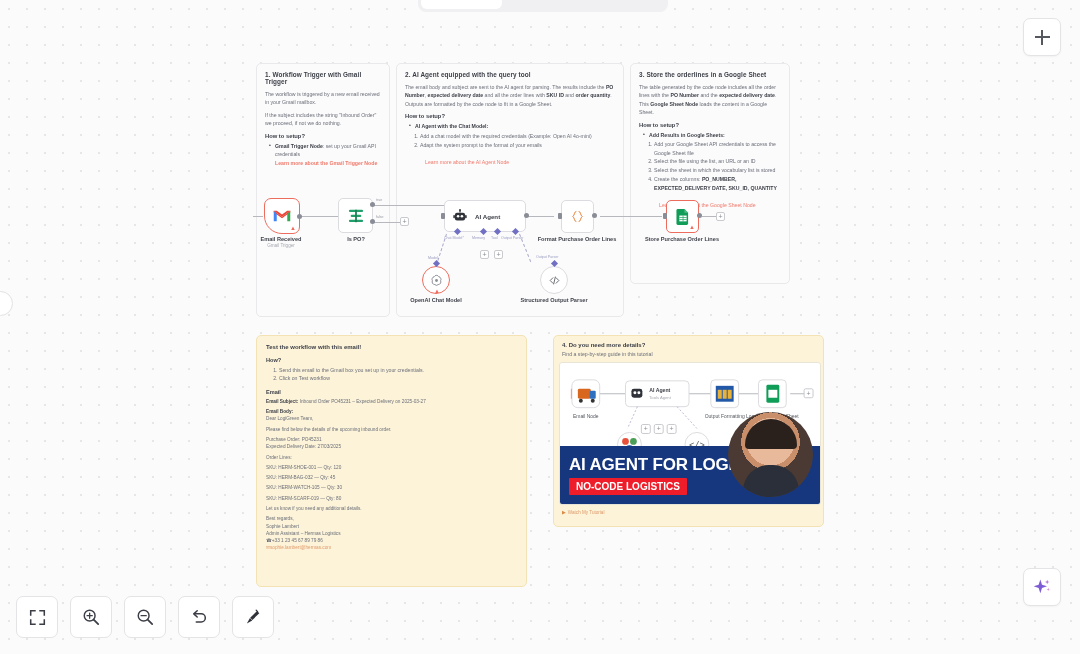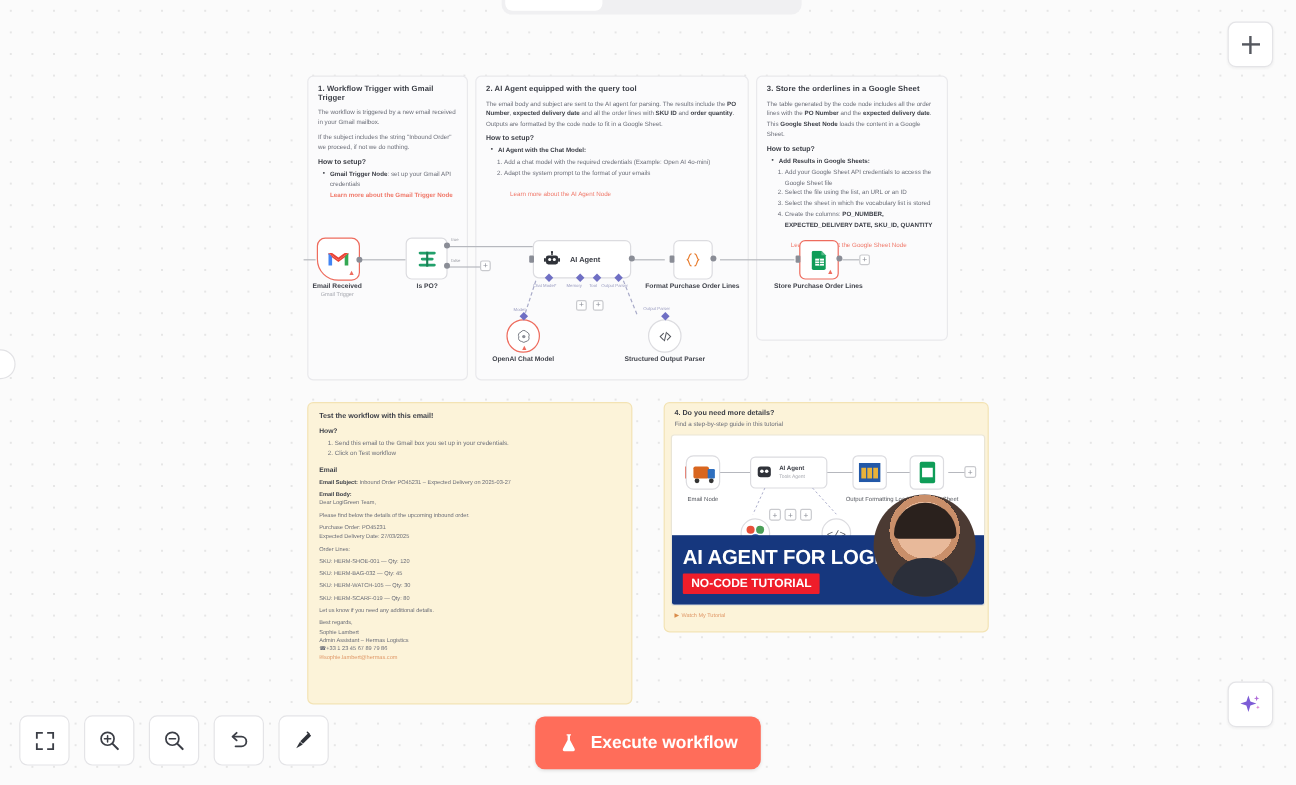--- a/index.html
+++ b/index.html
@@ -535,21 +535,21 @@
           <text x="70" y="101" font-size="4.6" fill="#55585f" text-anchor="middle" font-family="Liberation Sans">Large Language</text>
           <text x="70" y="107" font-size="4.6" fill="#55585f" text-anchor="middle" font-family="Liberation Sans">Model</text>
 
           <circle cx="138" cy="82" r="12" fill="#fff" stroke="#dcdce0"></circle>
           <text x="138" y="86" font-size="9" fill="#55585f" text-anchor="middle" font-family="Liberation Mono">&lt;/&gt;</text>
           <text x="138" y="103" font-size="4.6" fill="#55585f" text-anchor="middle" font-family="Liberation Sans">Output Structure</text>
         </svg>
 
         <div class="thumb-banner">
           <div class="thumb-title">AI AGENT FOR LOGISTICS</div>
-          <div class="thumb-sub">NO-CODE TUTORIAL</div>
+          <div class="thumb-sub">NO-CODE LOGISTICS</div>
         </div>
         <div class="thumb-face">
           <div class="hair"></div>
         </div>
       </div>
 
       <div class="watch" style="margin-left:3px;">
         <span style="color:#d98c4a;font-size:5px">▶</span>
         <span class="lnk">Watch My Tutorial</span>
       </div>
@@ -584,20 +584,14 @@
     </div>
     <div class="tbtn">
       <svg width="18" height="18" viewBox="0 0 20 20">
         <path d="M14.5 3.2 L17 5.7 L9.4 13.2 L6.9 10.7 Z" fill="#2f3239"></path>
         <path d="M6.6 11.2 L3.2 17.2 L9.2 13.8 Z" fill="#2f3239"></path>
         <path d="M13.5 2.4 l1.6 1.6" stroke="#2f3239" stroke-width="1.4" stroke-linecap="round"></path>
       </svg>
     </div>
   </div>
 
-  <button class="exec-btn">
-    <svg width="18" height="18" viewBox="0 0 20 20">
-      <path d="M8 2h4v1.2h-.9v4.1l4.3 8.1c.55 1.05-.1 2.4-1.3 2.4H5.9c-1.2 0-1.85-1.35-1.3-2.4l4.3-8.1V3.2H8z" fill="#fff"></path>
-    </svg>
-    <span>Execute workflow</span>
-  </button>
 
 </div>
 
 </body></html>

